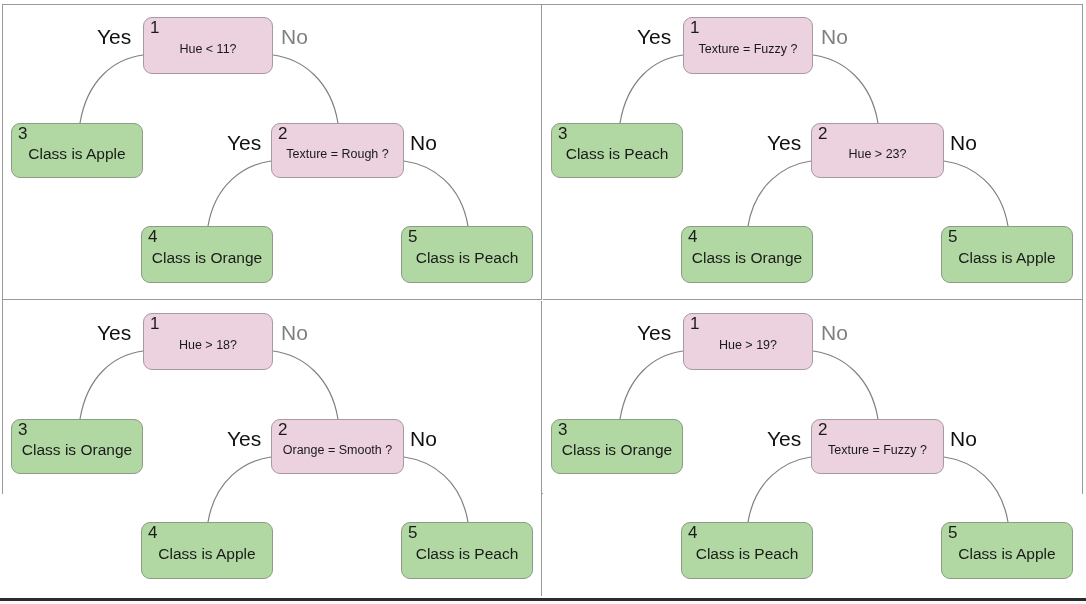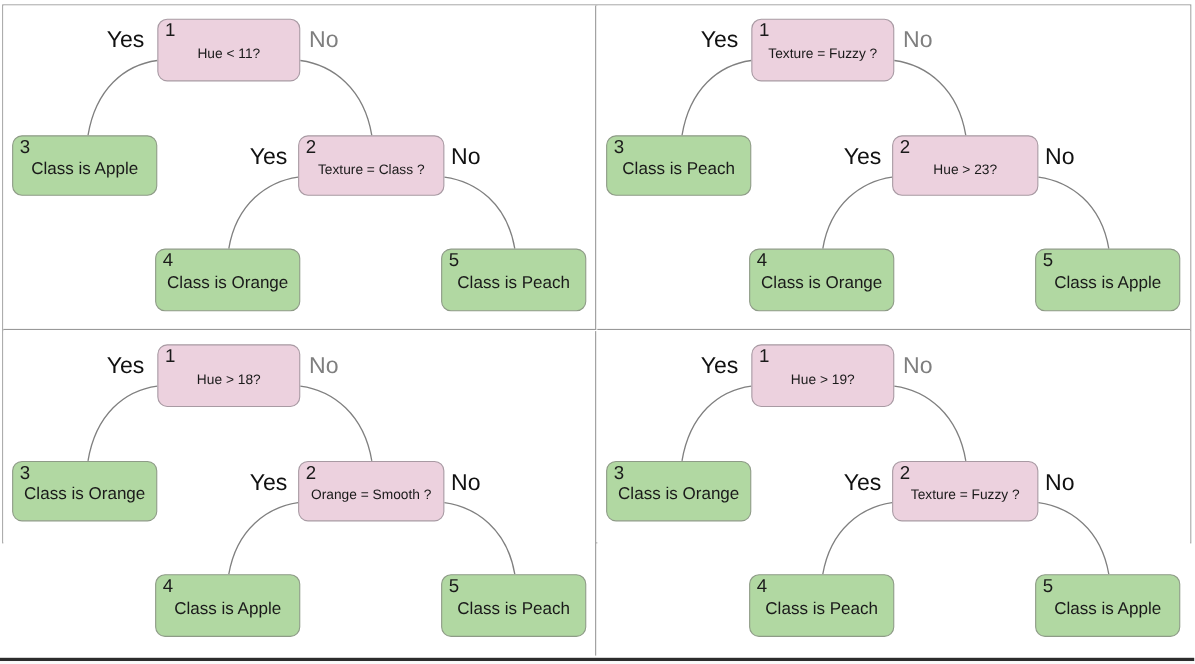--- a/index.html
+++ b/index.html
@@ -52,21 +52,21 @@
       <div class="node decision n1">
         <span class="num">1</span>
         <span>Hue &lt; 11?</span>
       </div>
       <div class="node leaf n3">
         <span class="num">3</span>
         <span>Class is Apple</span>
       </div>
       <div class="node decision n2">
         <span class="num">2</span>
-        <span>Texture = Class ?</span>
+        <span>Texture = Rough ?</span>
       </div>
       <div class="node leaf n4">
         <span class="num">4</span>
         <span>Class is Orange</span>
       </div>
       <div class="node leaf n5">
         <span class="num">5</span>
         <span>Class is Peach</span>
       </div>
     </div>

